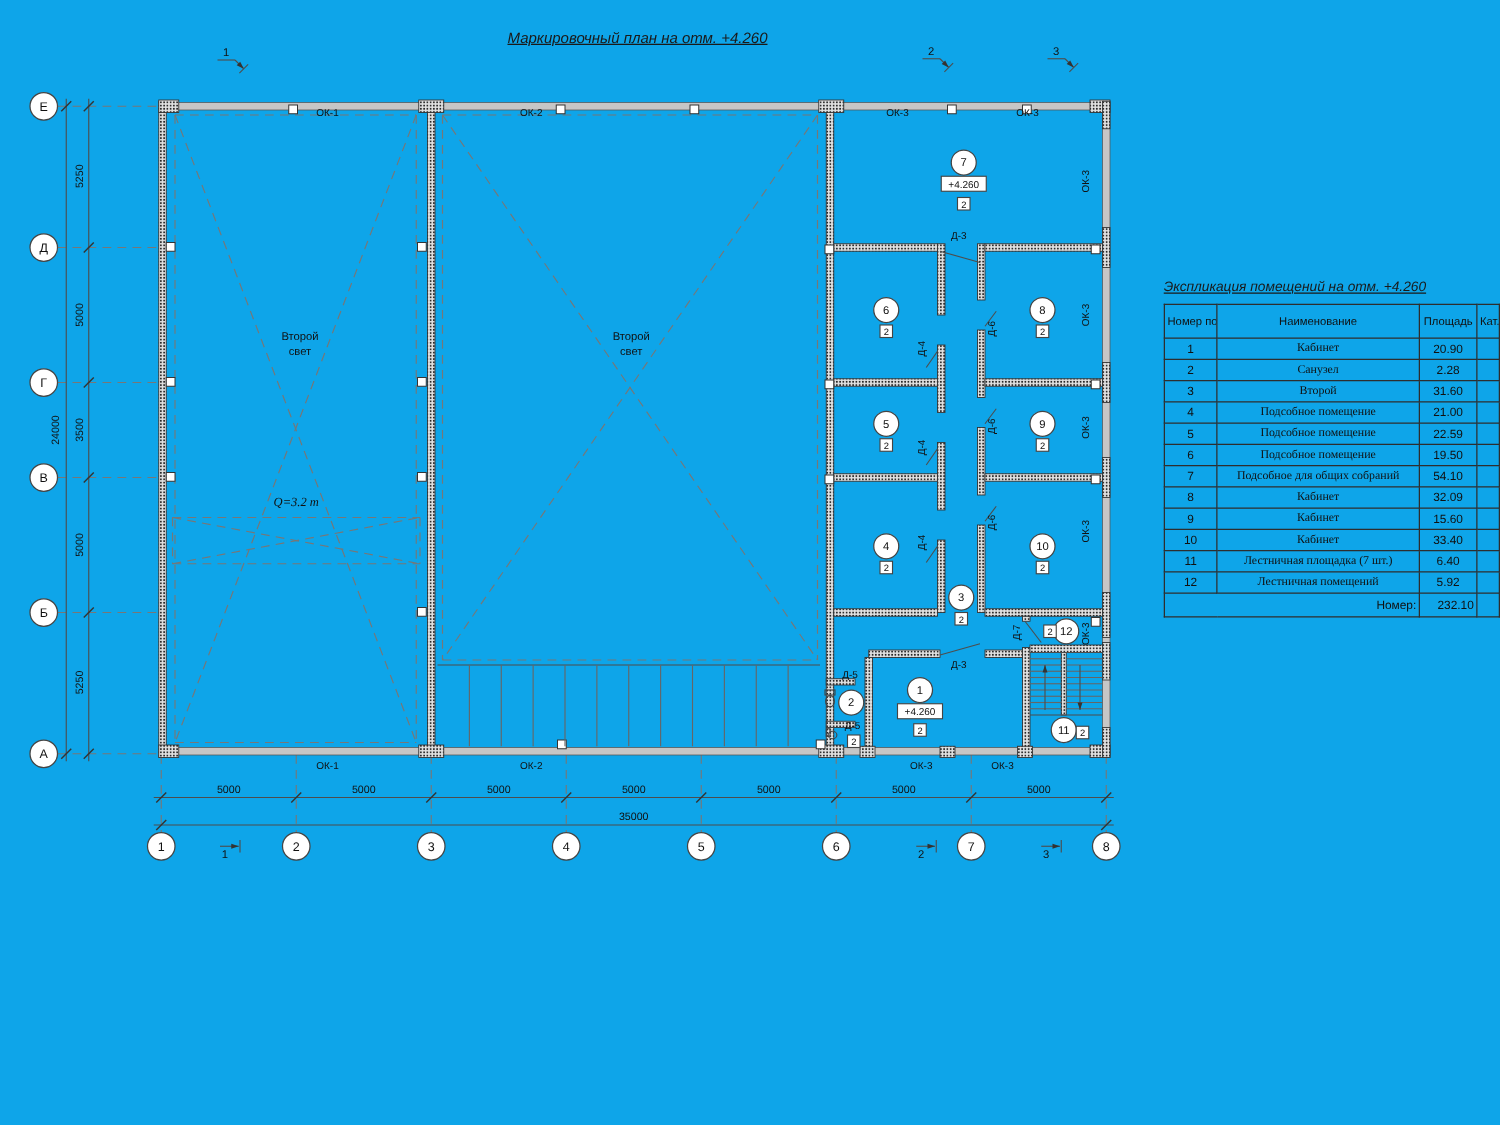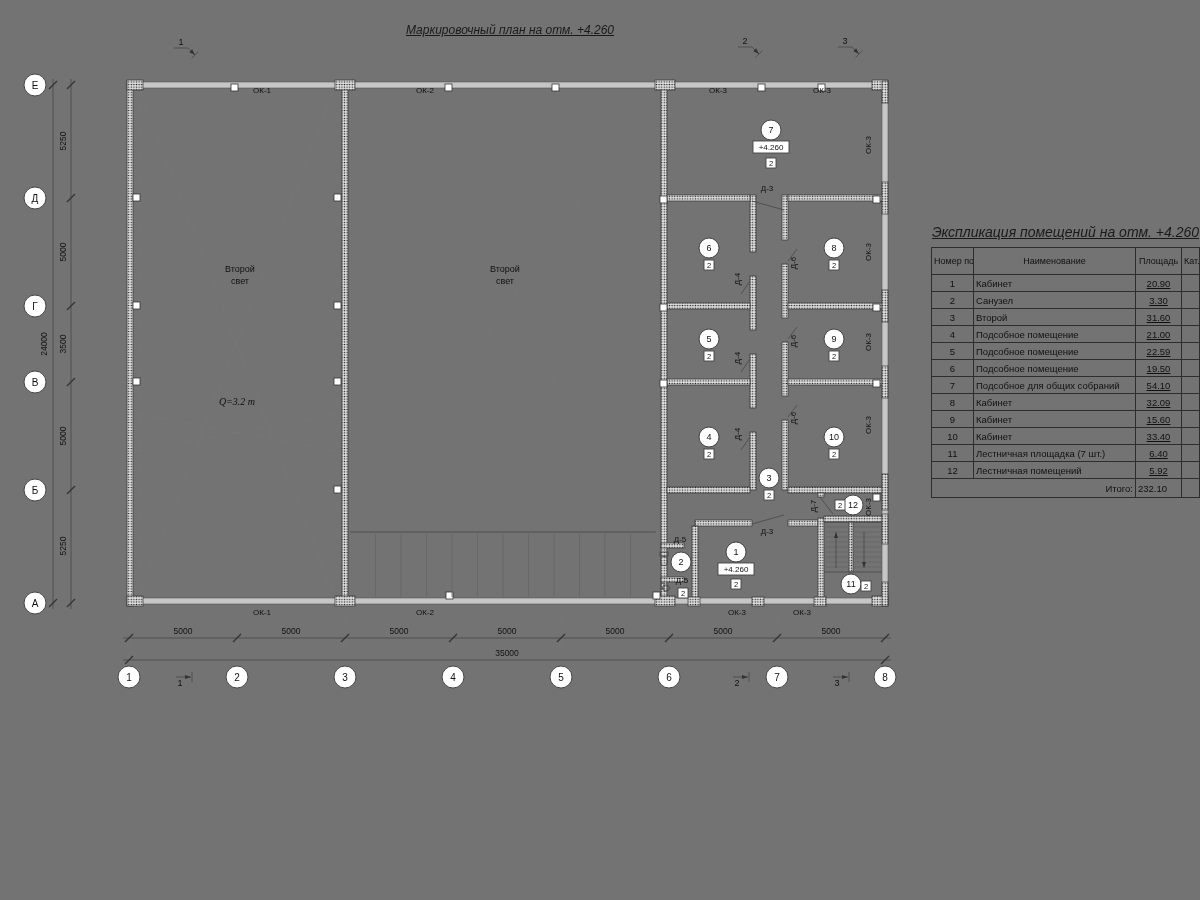--- a/index.html
+++ b/index.html
@@ -1,37 +1,37 @@
 <!DOCTYPE html>
 <html><head>
 <meta charset="utf-8">
 <style>
   html,body{margin:0;padding:0;background:#ffffff;}
-  #page{position:relative;width:1200px;height:900px;background:#737373;overflow:hidden;
+  #page{position:relative;width:1200px;height:900px;background:#0ea5e9;overflow:hidden;
         font-family:"Liberation Sans",sans-serif;color:#111;}
   .main-title{position:absolute;left:340px;top:23px;width:340px;text-align:center;
               font-size:12px;font-style:italic;text-decoration:underline;color:#1a1a1a;}
   #plan-svg{position:absolute;left:0;top:0;}
   .sched{position:absolute;left:931px;top:224px;width:268px;}
-  .sched-title{font-style:italic;text-align:right;font-size:14px;
+  .sched-title{font-style:italic;text-align:left;font-size:11px;
                text-decoration:underline;margin-bottom:7px;color:#1a1a1a;white-space:nowrap;}
   table.sched-tbl{border-collapse:collapse;width:268px;table-layout:fixed;
                   border:1.5px solid #2e2e2e;}
   table.sched-tbl th,table.sched-tbl td{border:1px solid #2e2e2e;font-size:9.5px;
                   padding:0 2px;height:16px;overflow:hidden;white-space:nowrap;
                   font-weight:normal;color:#111;}
   table.sched-tbl th{height:26px;font-size:9px;line-height:1.15;text-align:center;}
   th.h-cat{font-size:8px;padding:0;}
   td.c-num{text-align:center;}
-  td.c-name{text-align:left;padding-left:4px;}
-  td.c-area{text-align:center;text-decoration:underline;}
+  td.c-name{text-align:center;padding-left:4px;font-family:Liberation Serif, serif;}
+  td.c-area{text-align:center;}
   td.c-cat{}
   tr.total-row td{height:18px;}
   td.t-label{text-align:right;padding-right:5px;}
-  td.t-val{text-align:left;}
+  td.t-val{text-align:right;}
 </style>
 </head>
 <body>
 
 <div id="page">
   <div class="main-title">Маркировочный план на отм. +4.260</div>
 
   <svg id="plan-svg" width="1200" height="900">
     <defs>
       <pattern id="hatch" width="2.6" height="2.6" patternUnits="userSpaceOnUse">
@@ -384,21 +384,21 @@
       <tbody id="schedule-body">
           <tr>
             <td class="c-num">1</td>
             <td class="c-name">Кабинет</td>
             <td class="c-area">20.90</td>
             <td class="c-cat"></td>
           </tr>
           <tr>
             <td class="c-num">2</td>
             <td class="c-name">Санузел</td>
-            <td class="c-area">3.30</td>
+            <td class="c-area">2.28</td>
             <td class="c-cat"></td>
           </tr>
           <tr>
             <td class="c-num">3</td>
             <td class="c-name">Второй</td>
             <td class="c-area">31.60</td>
             <td class="c-cat"></td>
           </tr>
           <tr>
             <td class="c-num">4</td>
@@ -450,20 +450,20 @@
           </tr>
           <tr>
             <td class="c-num">12</td>
             <td class="c-name">Лестничная помещений</td>
             <td class="c-area">5.92</td>
             <td class="c-cat"></td>
           </tr>
         </tbody>
       <tfoot>
         <tr class="total-row">
-          <td colspan="2" class="t-label">Итого:</td>
+          <td colspan="2" class="t-label">Номер:</td>
           <td class="t-val">232.10</td>
           <td></td>
         </tr>
       </tfoot>
     </table>
   </div>
 </div>
 
 </body></html>

